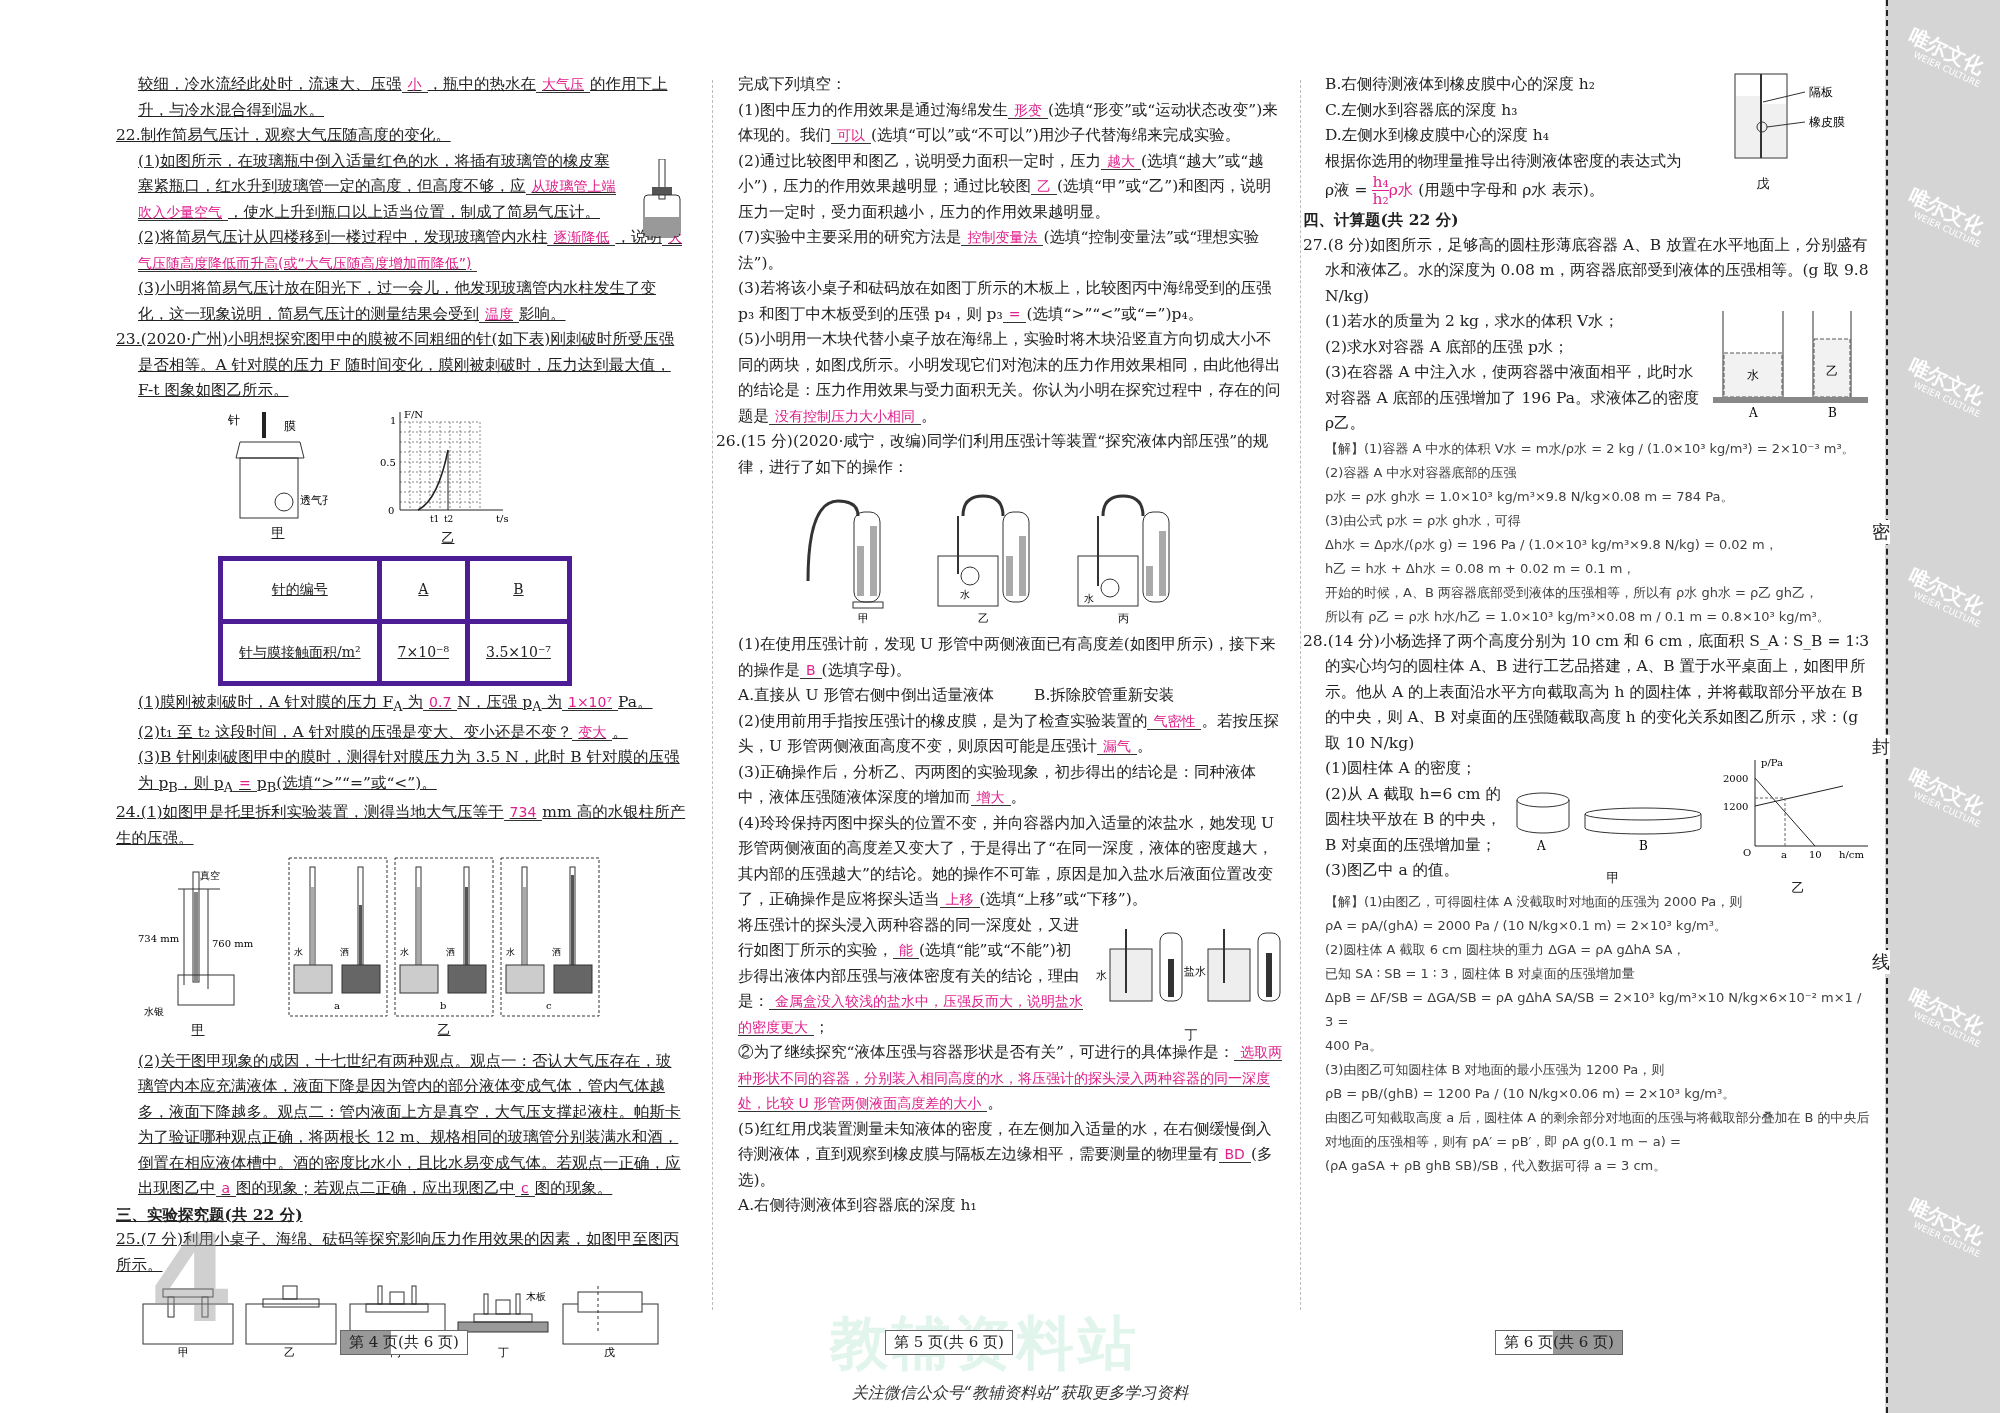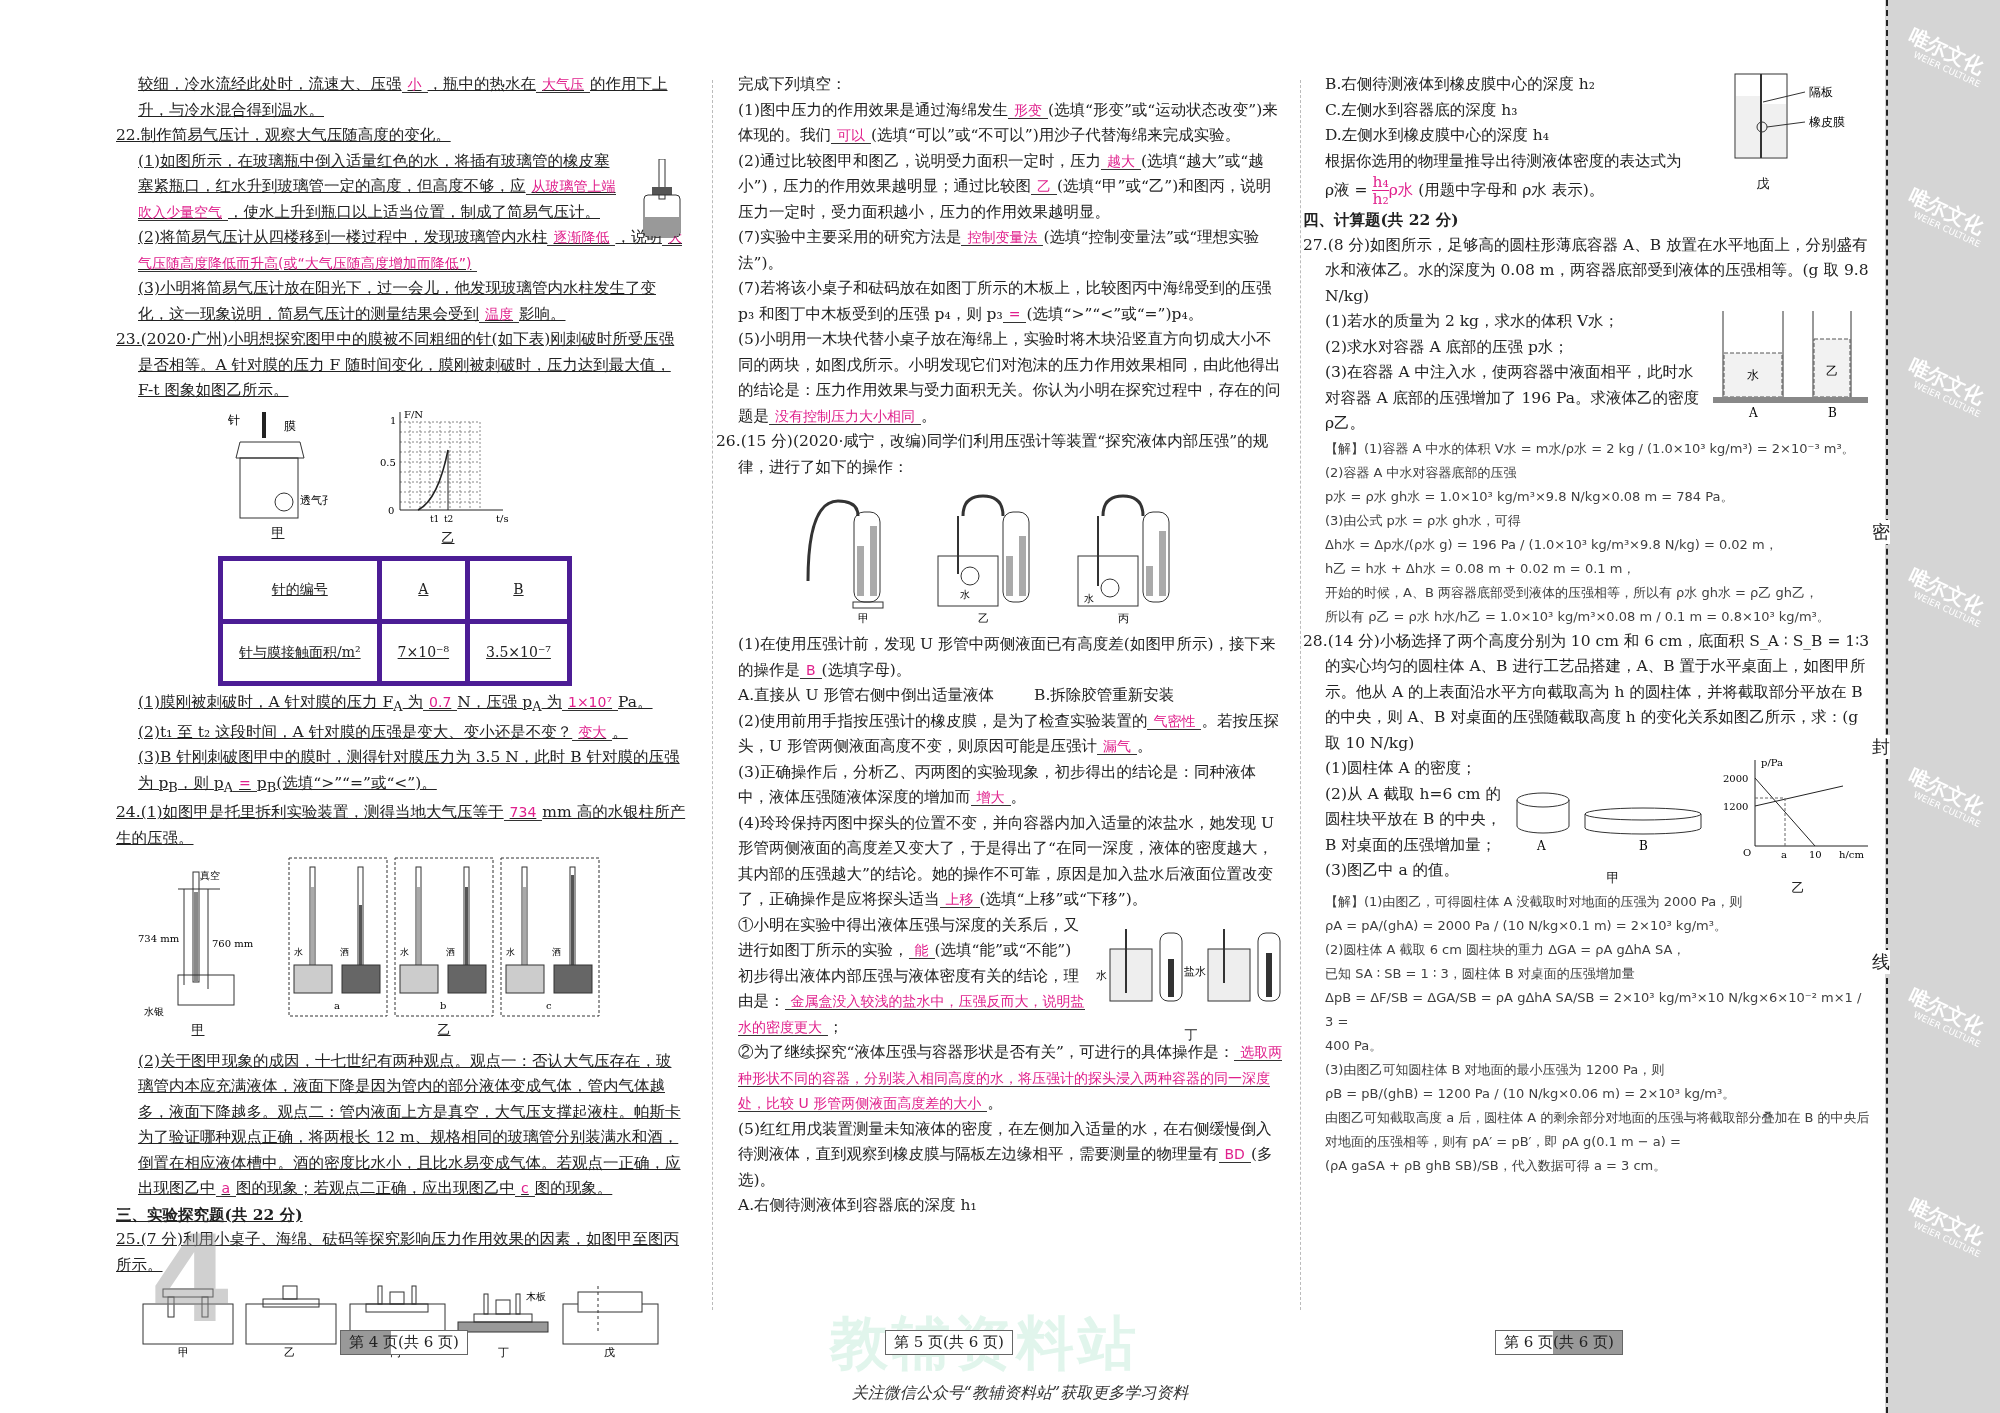--- a/index.html
+++ b/index.html
@@ -226,21 +226,21 @@
   </div>
 </div>
 <div class="wm-big4">4</div>
 <div class="col-div" style="left:712px"></div>
 
 <div class="col col-2">
   <p>完成下列填空：</p>
   <p><span>(1)图中压力的作用效果是通过海绵发生</span><span class="ans">形变</span><span>(选填“形变”或“运动状态改变”)来体现的。我们</span><span class="ans">可以</span><span>(选填“可以”或“不可以”)用沙子代替海绵来完成实验。</span></p>
   <p><span>(2)通过比较图甲和图乙，说明受力面积一定时，压力</span><span class="ans">越大</span><span>(选填“越大”或“越小”)，压力的作用效果越明显；通过比较图</span><span class="ans">乙</span><span>(选填“甲”或“乙”)和图丙，说明压力一定时，受力面积越小，压力的作用效果越明显。</span></p>
   <p><span>(7)实验中主要采用的研究方法是</span><span class="ans">控制变量法</span><span>(选填“控制变量法”或“理想实验法”)。</span></p>
-  <p><span>(7)若将该小桌子和砝码放在如图丁所示的木板上，比较图丙中海绵受到的压强 p₃ 和图丁中木板受到的压强 p₄，则 p₃</span><span class="ans">=</span><span>(选填“&gt;”“&lt;”或“=”)p₄。</span></p>
+  <p><span>(3)若将该小桌子和砝码放在如图丁所示的木板上，比较图丙中海绵受到的压强 p₃ 和图丁中木板受到的压强 p₄，则 p₃</span><span class="ans">=</span><span>(选填“&gt;”“&lt;”或“=”)p₄。</span></p>
   <p><span>(5)小明用一木块代替小桌子放在海绵上，实验时将木块沿竖直方向切成大小不同的两块，如图戊所示。小明发现它们对泡沫的压力作用效果相同，由此他得出的结论是：压力作用效果与受力面积无关。你认为小明在探究过程中，存在的问题是</span><span class="ans">没有控制压力大小相同</span><span>。</span></p>
 
   <p style="margin-left:-22px; padding-left:22px; text-indent:-22px">26.(15 分)(2020·咸宁，改编)同学们利用压强计等装置“探究液体内部压强”的规律，进行了如下的操作：</p>
   <div class="fig" style="margin-left:60px;">
     <svg width="420" height="140" viewBox="0 0 420 140">
       <g>
         <path d="M10,95 Q10,15 40,15 Q60,15 60,30" fill="none" stroke="#333" stroke-width="3"></path>
         <rect x="56" y="26" width="26" height="90" rx="10" fill="none" stroke="#333"></rect>
         <rect x="59" y="60" width="7" height="50" fill="#aaa"></rect>
           <rect x="72" y="40" width="7" height="70" fill="#aaa"></rect>
@@ -270,21 +270,21 @@
         <text x="320" y="136" font-size="11">丙</text>
       </g>
     </svg>
   </div>
   <p><span>(1)在使用压强计前，发现 U 形管中两侧液面已有高度差(如图甲所示)，接下来的操作是</span><span class="ans">B</span><span>(选填字母)。</span></p>
   <p><span>A.直接从 U 形管右侧中倒出适量液体</span><span style="display:inline-block; width:40px"></span><span>B.拆除胶管重新安装</span></p>
   <p><span>(2)使用前用手指按压强计的橡皮膜，是为了检查实验装置的</span><span class="ans">气密性</span><span>。若按压探头，U 形管两侧液面高度不变，则原因可能是压强计</span><span class="ans">漏气</span><span>。</span></p>
   <p><span>(3)正确操作后，分析乙、丙两图的实验现象，初步得出的结论是：同种液体中，液体压强随液体深度的增加而</span><span class="ans">增大</span><span>。</span></p>
   <p><span>(4)玲玲保持丙图中探头的位置不变，并向容器内加入适量的浓盐水，她发现 U 形管两侧液面的高度差又变大了，于是得出了“在同一深度，液体的密度越大，其内部的压强越大”的结论。她的操作不可靠，原因是加入盐水后液面位置改变了，正确操作是应将探头适当</span><span class="ans">上移</span><span>(选填“上移”或“下移”)。</span></p>
   <div style="position:relative; padding-right:200px;">
-    <p><span>①小明在实验中得出液体压强与深度的关系后，又进行如图丁所示的实验，</span><span class="ans">能</span><span>(选填“能”或“不能”)初步得出液体内部压强与液体密度有关的结论，理由是：</span><span class="ans">金属盒没入较浅的盐水中，压强反而大，说明盐水的密度更大</span><span>；</span></p>
+    <p><span>将压强计的探头浸入两种容器的同一深度处，又进行如图丁所示的实验，</span><span class="ans">能</span><span>(选填“能”或“不能”)初步得出液体内部压强与液体密度有关的结论，理由是：</span><span class="ans">金属盒没入较浅的盐水中，压强反而大，说明盐水的密度更大</span><span>；</span></p>
     <div style="position:absolute; right:0; top:6px; width:190px;">
       <svg width="190" height="95" viewBox="0 0 190 95">
         <rect x="14" y="30" width="42" height="52" fill="#eee" stroke="#333"></rect>
           <line x1="30" y1="10" x2="30" y2="74" stroke="#333" stroke-width="2"></line>
         <rect x="64" y="14" width="22" height="68" rx="8" fill="none" stroke="#333"></rect>
           <rect x="72" y="40" width="6" height="38" fill="#333"></rect>
         <rect x="112" y="30" width="42" height="52" fill="#eee" stroke="#333"></rect>
           <line x1="128" y1="10" x2="128" y2="64" stroke="#333" stroke-width="2"></line>
         <rect x="162" y="14" width="22" height="68" rx="8" fill="none" stroke="#333"></rect>
           <rect x="170" y="34" width="6" height="44" fill="#333"></rect>

